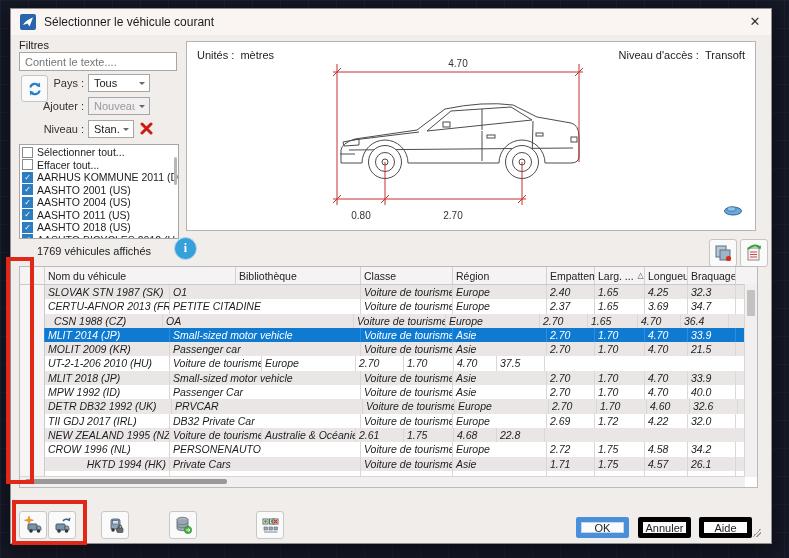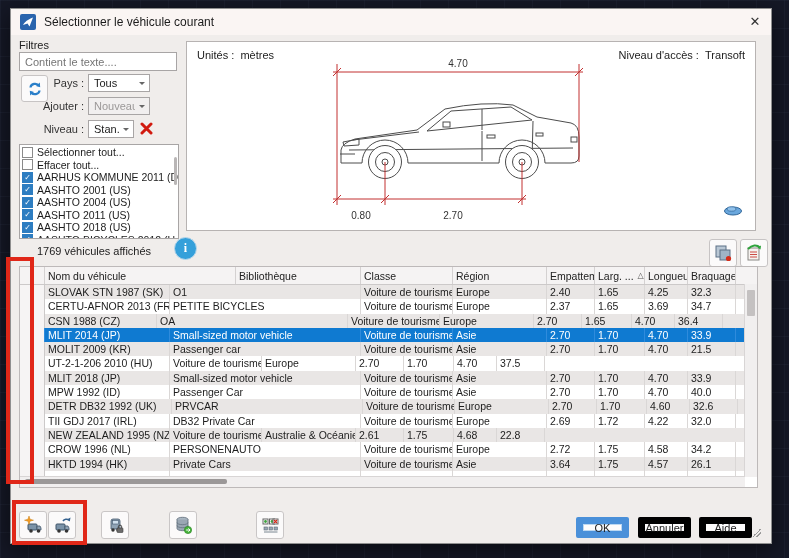--- a/index.html
+++ b/index.html
@@ -46,35 +46,35 @@
   .pv-svg{position:absolute;left:0;top:0;width:568px;height:188px;}
   .pv-car3d{position:absolute;right:12px;bottom:10px;cursor:pointer;}
   .icon-btn{position:absolute;width:26px;height:26px;background:#fbfafa;border:1px solid #c7c4c4;border-radius:3px;
     display:flex;align-items:center;justify-content:center;cursor:pointer;}
   
   .vtable{position:absolute;left:8px;top:257px;width:739px;height:222px;background:#fff;border:1px solid #bdb9b9;box-sizing:border-box;overflow:hidden;}
   .thead{display:flex;height:17px;background:#f5f3f3;border-bottom:1px solid #ccc9c9;}
   .th{box-sizing:border-box;border-right:1px solid #d4d1d1;display:flex;align-items:center;gap:2px;
     padding:0 3px;font-size:10.5px;color:#222;overflow:hidden;white-space:nowrap;flex:none;cursor:pointer;}
   .sort{font-size:8px;color:#555;margin-left:2px;}
-  .tr{display:flex;height:14.3px;line-height:14.5px;font-size:10.5px;color:#1d1d1d;background:#fff;cursor:pointer;}
+  .tr{display:flex;height:14.3px;line-height:14.5px;font-size:10.5px;color:#1d1d1d;background:#fff;cursor:pointer;font-style:italic;}
   .tr.odd{background:#e9e6e5;}
   .tr.sel{background:#0f7ad1;color:#fff;}
   .td{box-sizing:border-box;border-right:1px solid #dad7d6;padding:0 3px;overflow:hidden;white-space:nowrap;flex:none;}
   .tr.sel .td{border-right-color:#2f8bdc;}
   .td.rowsel{background:#f6f4f4;border-right:1px solid #ccc9c9;}
   .tr.filler{height:9px;background:#fff;cursor:default;}
   .vscroll{position:absolute;right:0;top:17px;bottom:10px;width:12px;background:#f1efef;border-left:1px solid #d8d5d5;cursor:pointer;}
   .vthumb{position:absolute;left:2px;top:6px;width:8px;height:26px;background:#c4c1c1;border-radius:1px;}
   .hscroll{position:absolute;left:0;right:12px;bottom:0;height:10px;background:#f1efef;border-top:1px solid #d8d5d5;cursor:pointer;}
   .hthumb{position:absolute;left:5px;top:2px;width:202px;height:5px;background:#9b9898;border-radius:2px;}
   
   .tool-btn{position:absolute;width:26px;height:26px;background:#fbfafa;border:1px solid #c9c6c6;border-radius:3px;
     display:flex;align-items:center;justify-content:center;cursor:pointer;}
-  .btn{position:absolute;top:508px;width:53px;height:21px;background:#fdfcfc;border:7px solid #000000;border-radius:2px;
+  .btn{position:absolute;top:508px;width:53px;height:21px;background:#fdfcfc;border:5px solid #000000;border-radius:2px;
     font-size:11px;color:#1c1c1c;display:flex;align-items:center;justify-content:center;cursor:pointer;box-sizing:border-box;}
   .btn.default{border-color:#4a90d9;box-shadow:0 0 0 1px #bcd8f2 inset;}
   .grip{position:absolute;right:10px;bottom:6px;width:9px;height:9px;
     background:linear-gradient(135deg,transparent 50%,#9a9a9a 50%,#9a9a9a 58%,transparent 58%,transparent 72%,#9a9a9a 72%,#9a9a9a 80%,transparent 80%);}
   
   .annot{position:absolute;border:4px solid #e02718;box-sizing:border-box;z-index:50;pointer-events:none;}
   .annot1{left:6px;top:257px;width:28px;height:227px;}
   .annot2{left:12px;top:500px;width:75px;height:45px;}
 </style>
 </head>
@@ -274,32 +274,32 @@
             <div class="td" style="width: 94px;">Europe</div>
             <div class="td" style="width: 48px;">2.40</div>
             <div class="td" style="width: 50px;">1.65</div>
             <div class="td" style="width: 43px;">4.25</div>
             <div class="td" style="width: 48px;">32.3</div>
           </div>
           <div class="tr">
             <div class="td rowsel" style="width: 11px;"></div>
             <div class="td rowsel" style="width: 14px;"></div>
             <div class="td" style="width: 125px;">CERTU-AFNOR 2013 (FR)</div>
-            <div class="td" style="width: 191px;">PETITE BICYCLES</div>
+            <div class="td" style="width: 191px;">PETITE CITADINE</div>
             <div class="td" style="width: 92px;">Voiture de tourisme</div>
             <div class="td" style="width: 94px;">Europe</div>
             <div class="td" style="width: 48px;">2.37</div>
             <div class="td" style="width: 50px;">1.65</div>
             <div class="td" style="width: 43px;">3.69</div>
             <div class="td" style="width: 48px;">34.7</div>
           </div>
           <div class="tr odd">
             <div class="td rowsel" style="width: 11px;"></div>
             <div class="td rowsel" style="width: 14px;"></div>
-            <div class="td" style="width: 112px;">CSN 1988 (CZ)</div>
+            <div class="td" style="width: 112px; margin-left: 6px;">CSN 1988 (CZ)</div>
             <div class="td" style="width: 191px;">OA</div>
             <div class="td" style="width: 92px;">Voiture de tourisme</div>
             <div class="td" style="width: 94px;">Europe</div>
             <div class="td" style="width: 48px;">2.70</div>
             <div class="td" style="width: 50px;">1.65</div>
             <div class="td" style="width: 43px;">4.70</div>
             <div class="td" style="width: 48px;">36.4</div>
           </div>
           <div class="tr sel">
             <div class="td rowsel" style="width: 11px;"></div>
@@ -403,25 +403,25 @@
             <div class="td" style="width: 92px;">Voiture de tourisme</div>
             <div class="td" style="width: 94px;">Europe</div>
             <div class="td" style="width: 48px;">2.72</div>
             <div class="td" style="width: 50px;">1.75</div>
             <div class="td" style="width: 43px;">4.58</div>
             <div class="td" style="width: 48px;">34.2</div>
           </div>
           <div class="tr odd">
             <div class="td rowsel" style="width: 11px;"></div>
             <div class="td rowsel" style="width: 14px;"></div>
-            <div class="td" style="width: 125px;">HKTD 1994 (HK)</div>
+            <div class="td" style="width: 125px; text-align: right;">HKTD 1994 (HK)</div>
             <div class="td" style="width: 191px;">Private Cars</div>
             <div class="td" style="width: 92px;">Voiture de tourisme</div>
             <div class="td" style="width: 94px;">Asie</div>
-            <div class="td" style="width: 48px;">3.64</div>
+            <div class="td" style="width: 48px;">1.71</div>
             <div class="td" style="width: 50px;">1.75</div>
             <div class="td" style="width: 43px;">4.57</div>
             <div class="td" style="width: 48px;">26.1</div>
           </div>
           <div class="tr filler">
             <div class="td rowsel" style="width: 11px;"></div>
             <div class="td rowsel" style="width: 14px;"></div>
             <div class="td" style="width: 125px;"></div>
             <div class="td" style="width: 191px;"></div>
             <div class="td" style="width: 92px;"></div>

